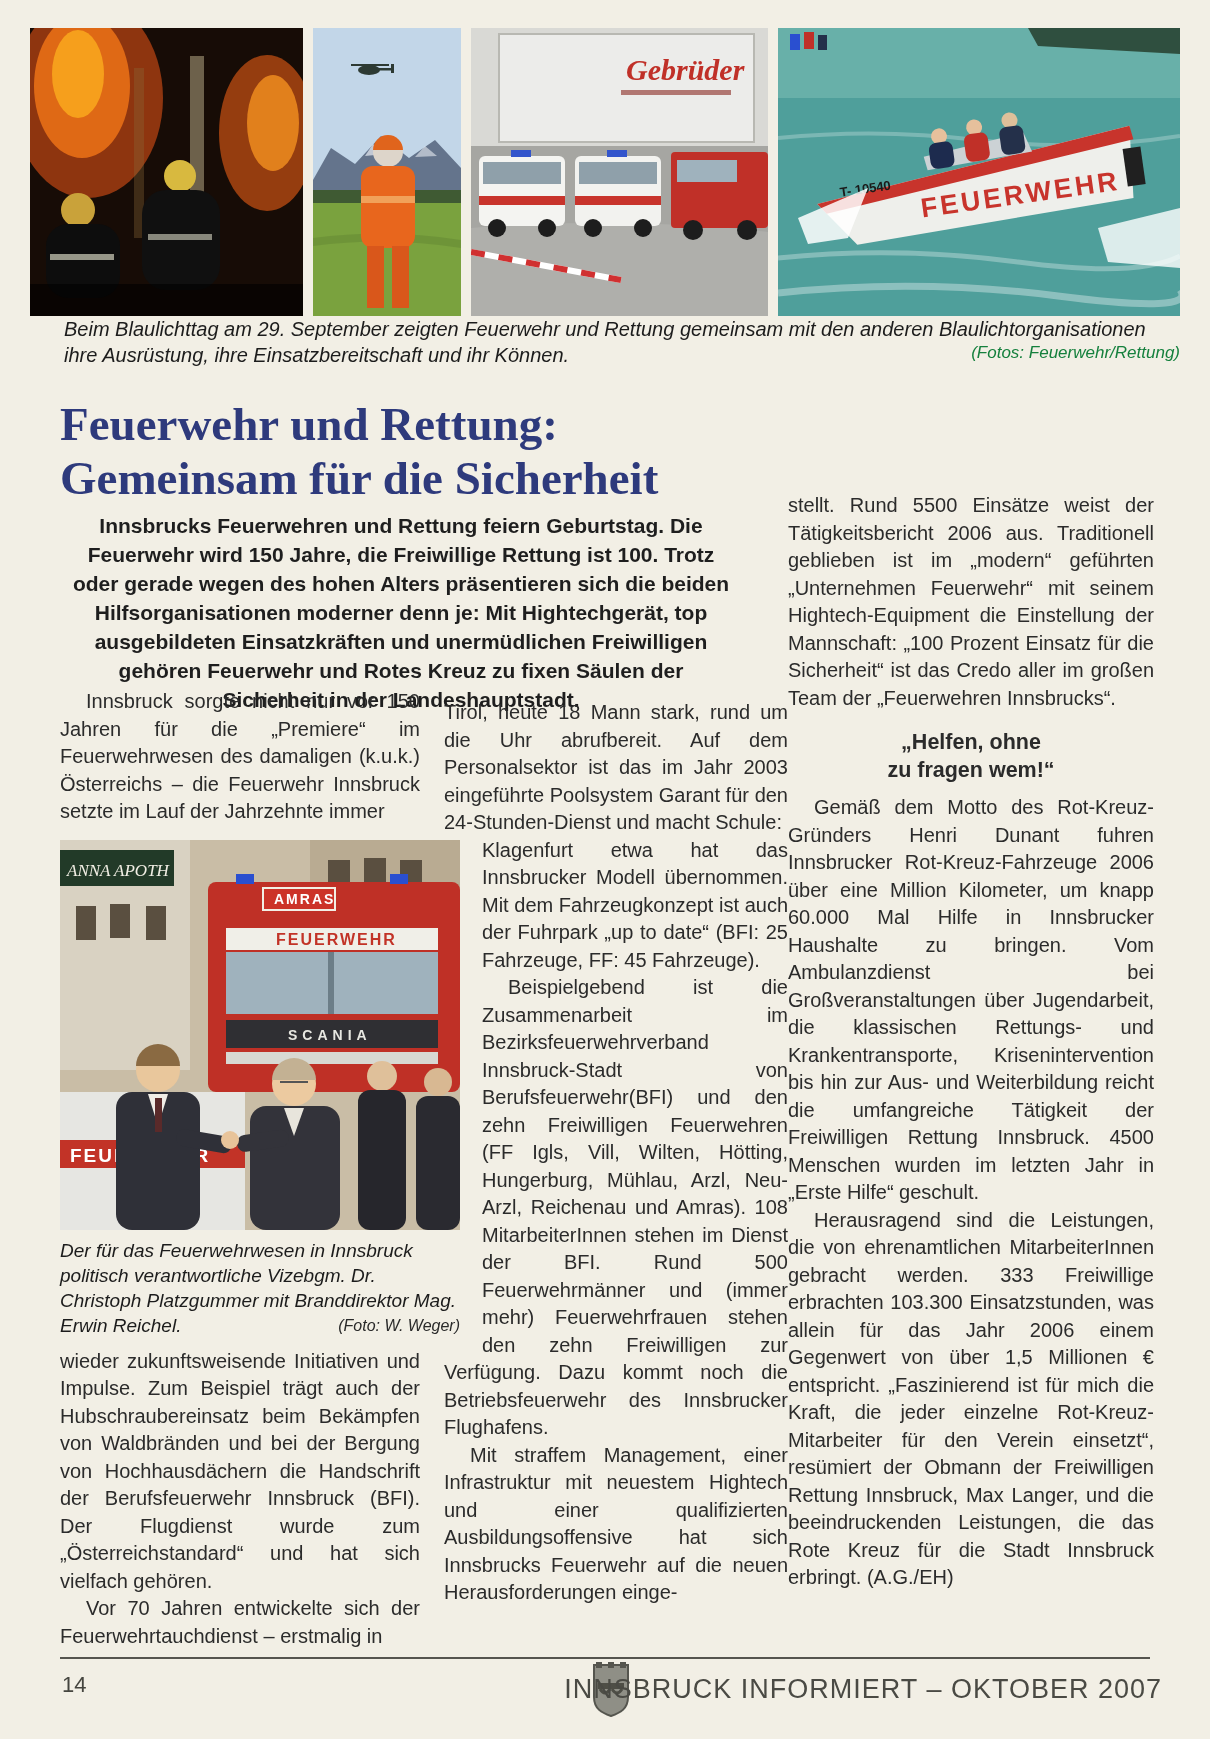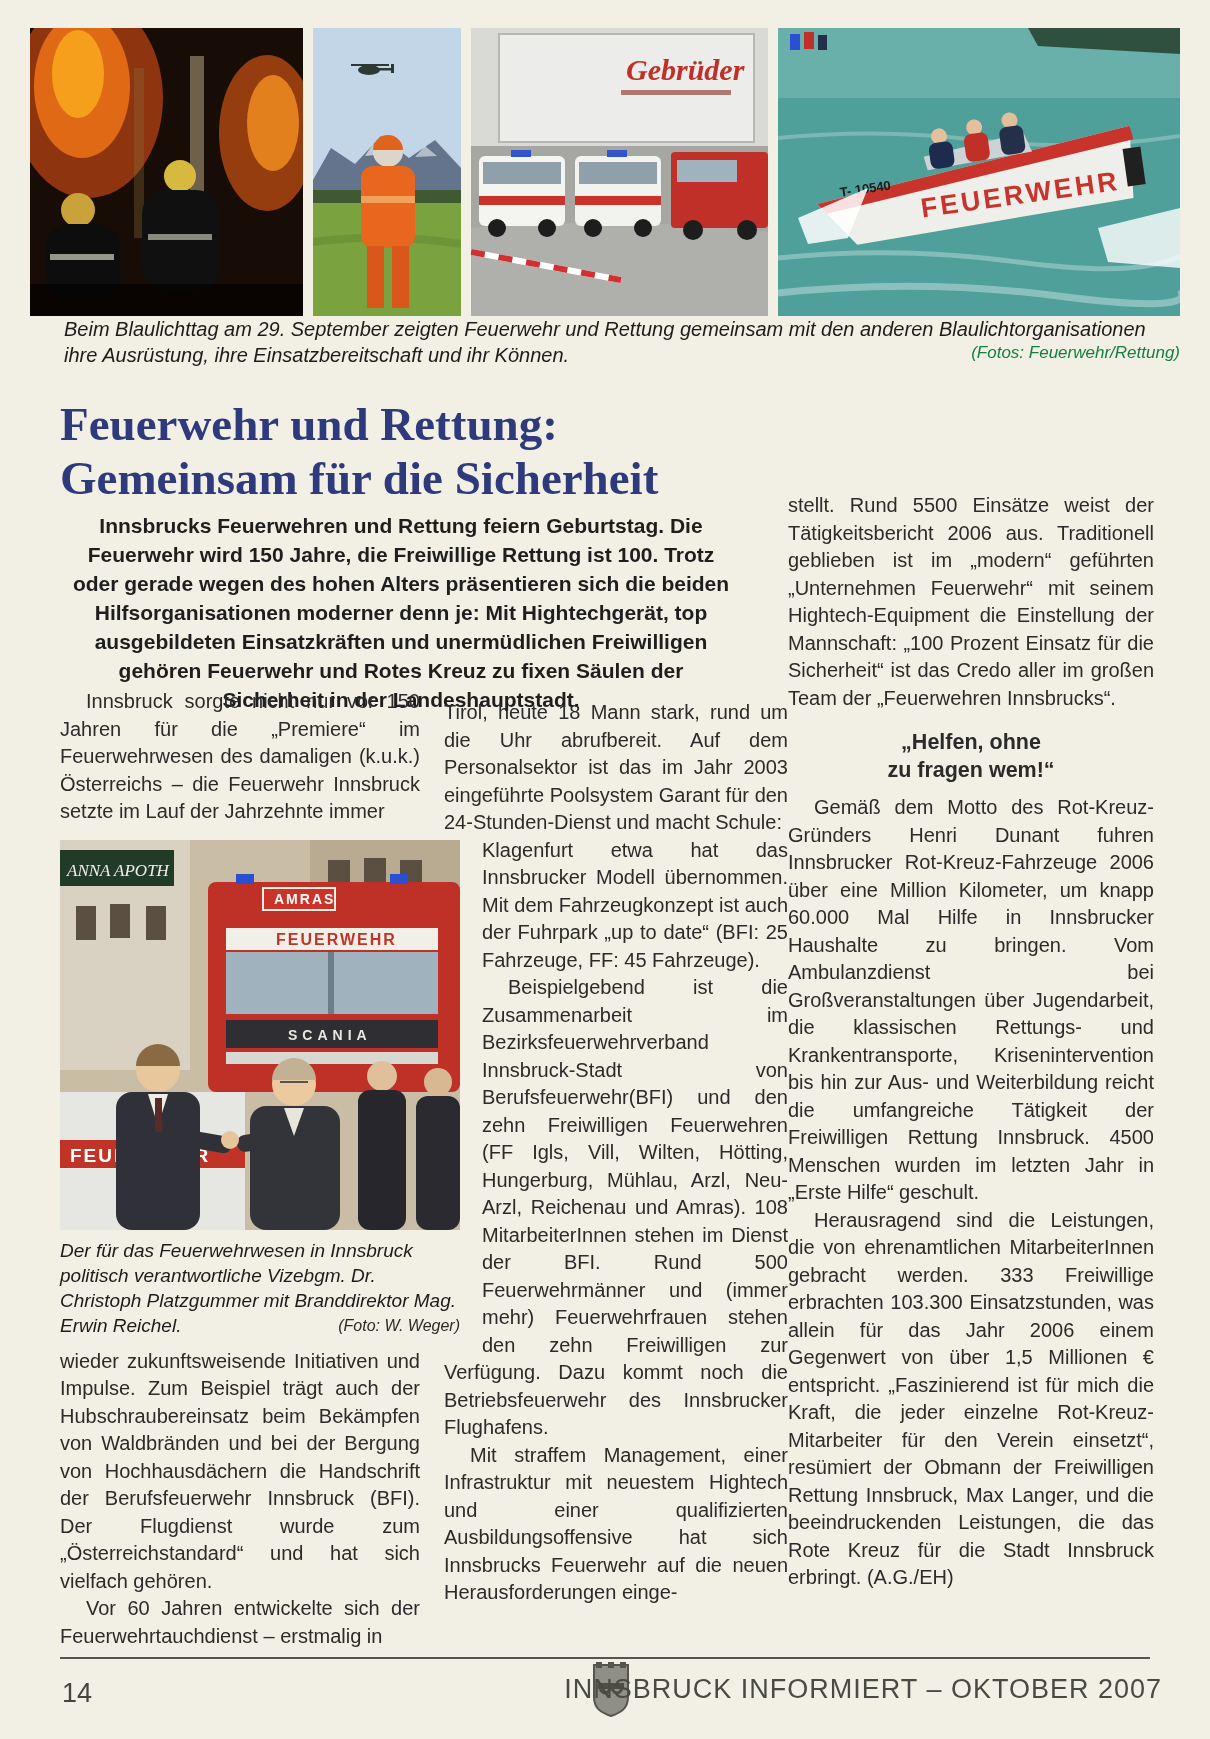--- a/index.html
+++ b/index.html
@@ -35,21 +35,21 @@
   .subhead{text-align:center;font-weight:700;font-size:21.5px;line-height:28px;margin:16px 0 10px 0;}
   .subhead span{display:block;}
   
   figure.inline-photo{margin:14px 0 6px 0;width:400px;}
   figure.inline-photo svg{display:block;width:400px;height:390px;background:#aaa;}
   .inline-caption{position:relative;margin:8px 0 10px 0;width:400px;font-style:italic;
     font-size:19px;line-height:25px;color:#1c1c1c;text-align:left;}
   .inline-caption .credit{float:right;font-size:16px;color:#2a2a2a;}
   
   .footer-rule{position:absolute;top:1657px;left:60px;width:1090px;height:2px;background:#56554f;}
-  .page-num{position:absolute;top:1672px;left:62px;font-size:27px;color:#45453f;margin-top:6px;}
+  .page-num{position:absolute;top:1672px;left:62px;font-size:22px;color:#45453f;}
   .crest{position:absolute;top:1661px;left:591px;}
   .footer-title{position:absolute;top:1674px;right:48px;font-size:27px;letter-spacing:1px;color:#4a4a44;}
 </style>
 </head>
 <body>
 
 <div class="page">
 
   <div class="photo-strip">
 
@@ -236,21 +236,21 @@
           <circle cx="170" cy="300" r="9" fill="#e8c49a"></circle>
         </g>
       </svg>
       <figcaption class="inline-caption">
         <span>Der für das Feuerwehrwesen in Innsbruck politisch verantwortliche Vizebgm. Dr. Christoph Platzgummer mit Branddirektor Mag. Erwin Reichel.</span>
         <span class="credit">(Foto: W. Weger)</span>
       </figcaption>
     </figure>
 
     <p>wieder zukunftsweisende Initiativen und Impulse. Zum Beispiel trägt auch der Hubschraubereinsatz beim Bekämpfen von Waldbränden und bei der Bergung von Hochhausdächern die Handschrift der Berufsfeuerwehr Innsbruck (BFI). Der Flugdienst wurde zum „Österreichstandard“ und hat sich vielfach gehören.</p>
-    <p class="ind">Vor 60 Jahren entwickelte sich der Feuerwehrtauchdienst – erstmalig in</p>
+    <p class="ind">Vor 70 Jahren entwickelte sich der Feuerwehrtauchdienst – erstmalig in</p>
   </div>
 
   <div class="col col-mid">
     <p>Tirol, heute 18 Mann stark, rund um die Uhr abrufbereit. Auf dem Personalsektor ist das im Jahr 2003 eingeführte Poolsystem Garant für den 24-Stunden-Dienst und macht Schule:</p>
     <div class="photo-spacer"></div>
     <p>Klagenfurt etwa hat das Innsbrucker Modell übernommen. Mit dem Fahrzeugkonzept ist auch der Fuhrpark „up to date“ (BFI: 25 Fahrzeuge, FF: 45 Fahrzeuge).</p>
     <p class="ind">Beispielgebend ist die Zusammenarbeit im Bezirksfeuerwehrverband Innsbruck-Stadt von Berufsfeuerwehr(BFI) und den zehn Freiwilligen Feuerwehren (FF Igls, Vill, Wilten, Hötting, Hungerburg, Mühlau, Arzl, Neu-Arzl, Reichenau und Amras). 108 MitarbeiterInnen stehen im Dienst der BFI. Rund 500 Feuerwehrmänner und (immer mehr) Feuerwehrfrauen stehen den zehn Freiwilligen zur Verfügung. Dazu kommt noch die Betriebsfeuerwehr des Innsbrucker Flughafens.</p>
     <p class="ind">Mit straffem Management, einer Infrastruktur mit neuestem Hightech und einer qualifizierten Ausbildungsoffensive hat sich Innsbrucks Feuerwehr auf die neuen Herausforderungen einge-</p>
   </div>
 

